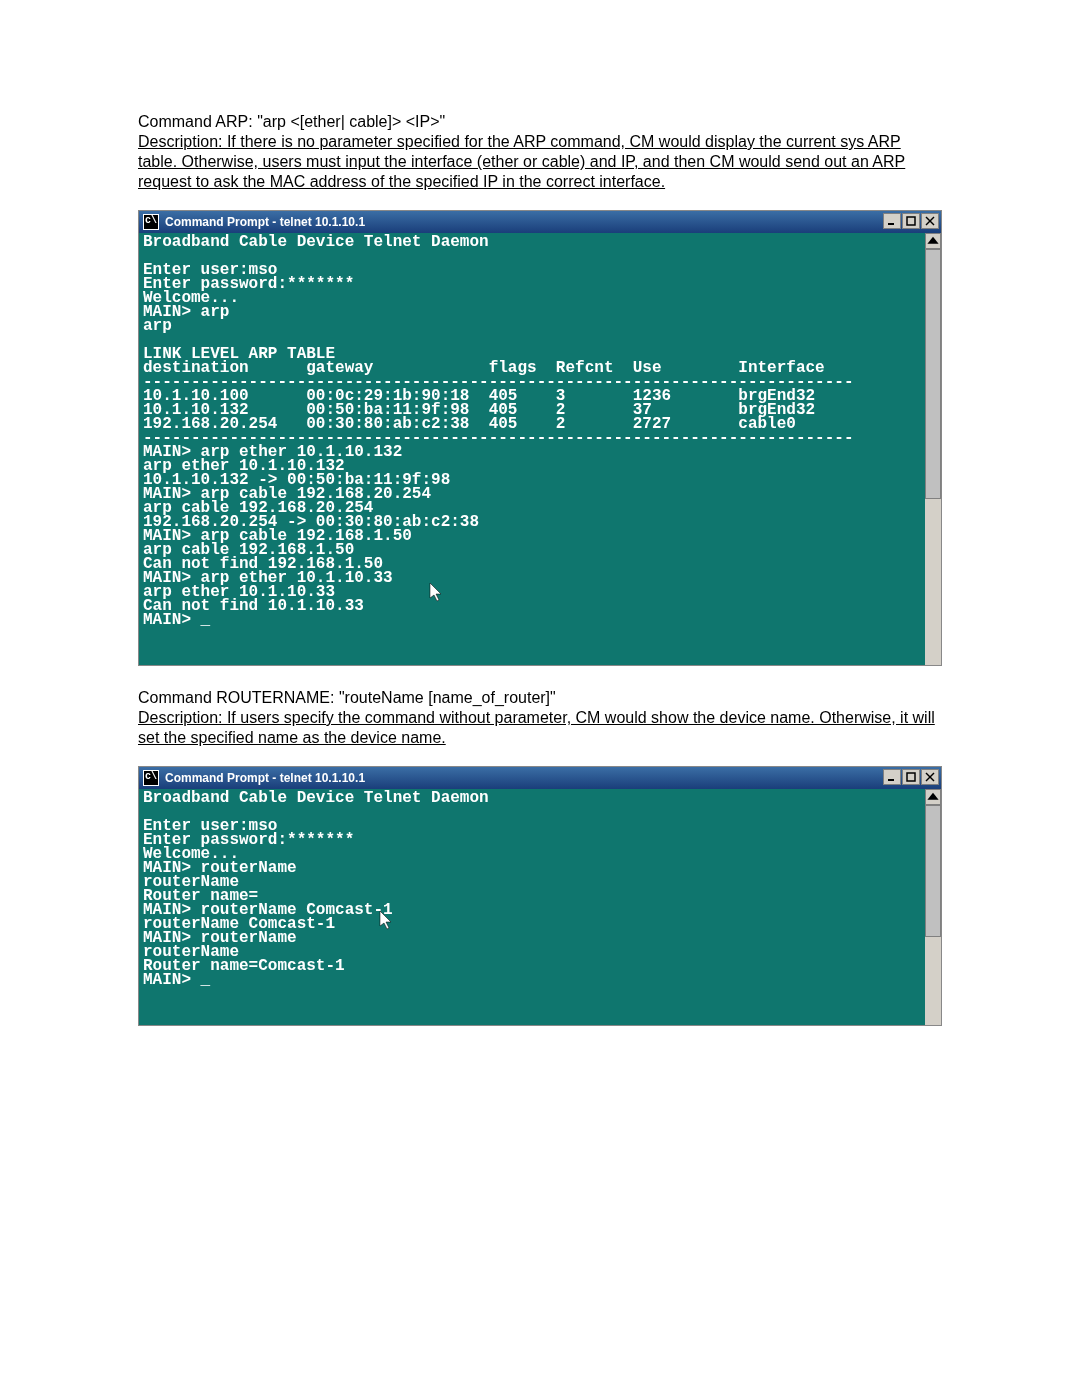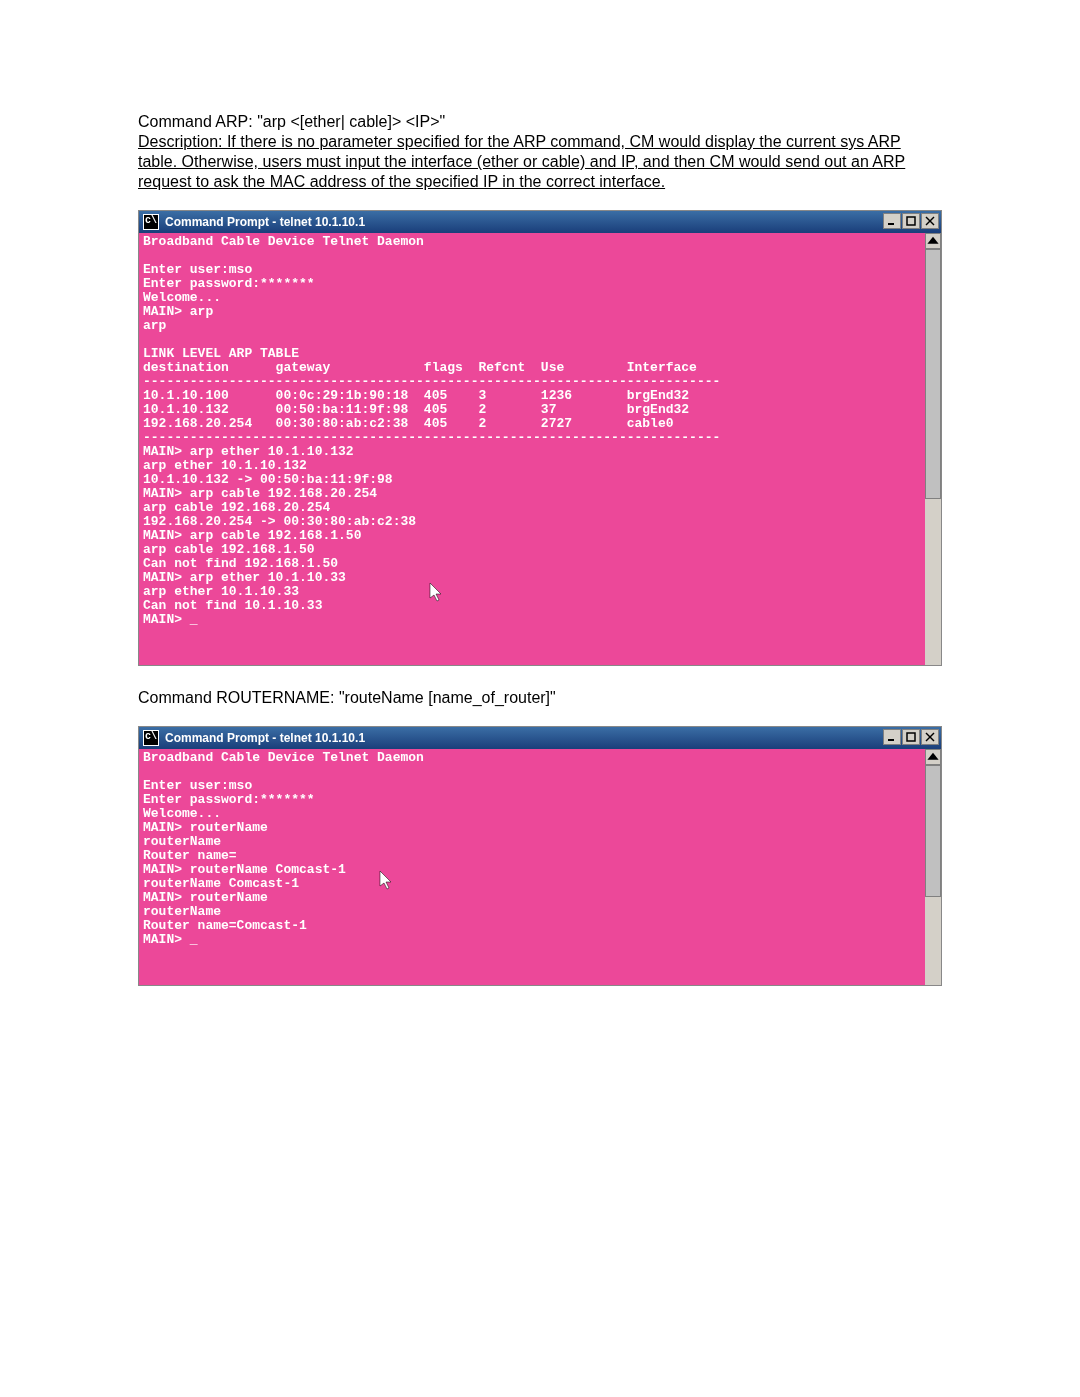--- a/index.html
+++ b/index.html
@@ -77,25 +77,25 @@
   .winbtn svg {
     width: 10px;
     height: 10px;
   }
   .term-body-wrap {
     display: flex;
     background: #000000;
   }
   .term-body {
     flex: 1;
-    background: #ec4899;
+    background: #0f766e;
     color: #ffffff;
     font-family: "Courier New", monospace;
     font-weight: bold;
-    font-size: 13px;
+    font-size: 16px;
     line-height: 14px;
     padding: 2px 4px 10px 4px;
     white-space: pre;
     position: relative;
   }
   .scrollbar {
     width: 16px;
     background: #d4d0c8;
     display: flex;
     flex-direction: column;
@@ -200,20 +200,21 @@
         </div>
         <div class="track">
           <div class="thumb"></div>
         </div>
       </div>
     </div>
   </div>
 
   <div class="desc-block">
     <span class="title">Command ROUTERNAME: "routeName [name_of_router]"</span>
+    <span class="text">Description: If users specify the command without parameter, CM would show the device name. Otherwise, it will set the specified name as the device name.</span>
   </div>
 
   <div class="term-window">
     <div class="titlebar">
       <span class="tb-icon">c\</span>
       <span>Command Prompt - telnet 10.1.10.1</span>
       <div class="winbtns">
         <div class="winbtn">
           <svg viewBox="0 0 10 10">
               <rect x="1" y="7" width="6" height="2" fill="#000"></rect>

